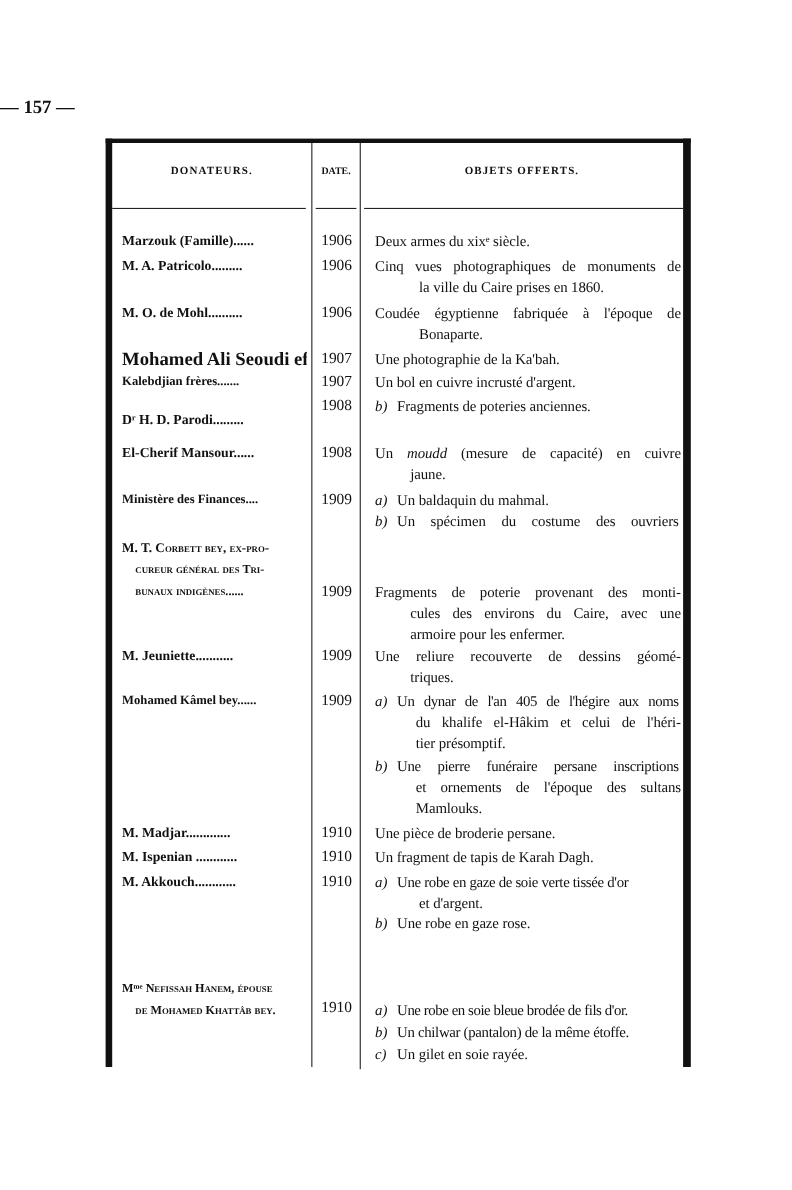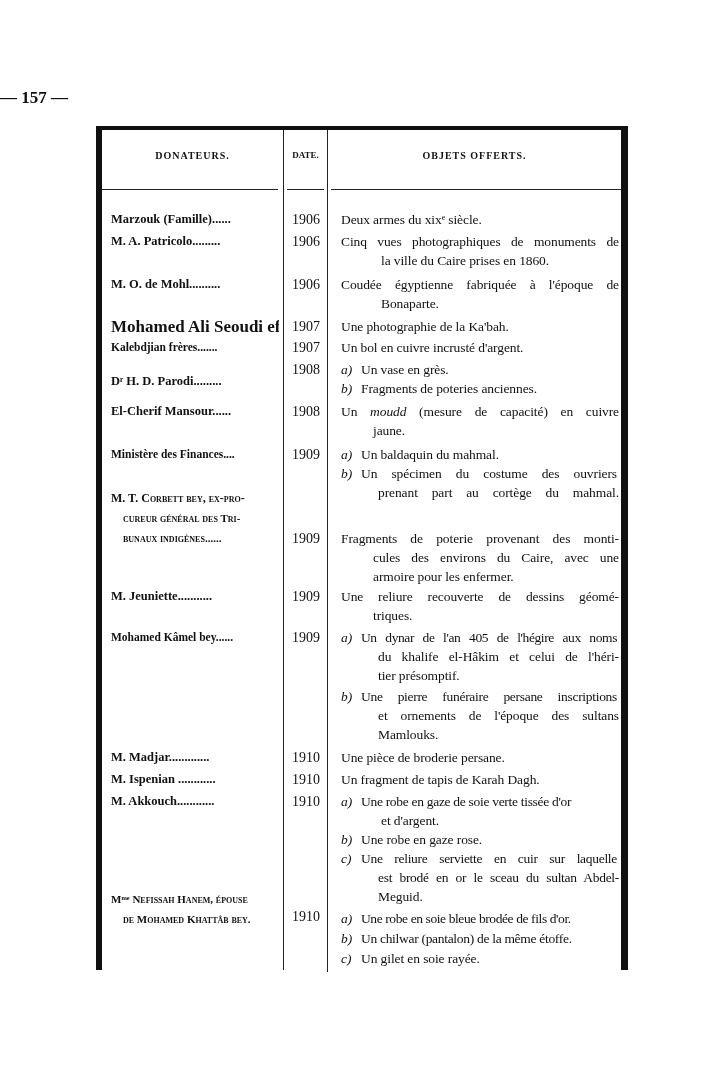--- a/index.html
+++ b/index.html
@@ -85,41 +85,40 @@
     <div class="date" style="top:338px;">1907</div>
     <div class="obj" style="top:338px;">
       <span>Un bol en cuivre incrusté d'argent.</span>
     </div>
   </div>
 
   <div>
     <div class="donor" style="top:372px;">Dʳ H. D. Parodi.........</div>
     <div class="date" style="top:360px;">1908</div>
     <div class="obj" style="top:360px;">
-      <div><span class="lab">a)</span><span>Un vase en grès.</span></div>
       <div><span class="lab">b)</span><span>Fragments de poteries anciennes.</span></div>
     </div>
   </div>
 
   <div>
     <div class="donor" style="top:402px;">El-Cherif Mansour......</div>
     <div class="date" style="top:402px;">1908</div>
     <div class="obj" style="top:402px;">
       <span style="display:block;text-align-last:justify;"><span>Un </span><i>moudd</i><span> (mesure de capacité) en cuivre</span></span>
       <span class="cont" style="padding-left:32px;">jaune.</span>
     </div>
   </div>
 
   <div>
     <div class="donor" style="top:445px;font-size:11.5px;">Ministère des Finances....</div>
     <div class="date" style="top:445px;">1909</div>
     <div class="obj" style="top:445px;">
       <div><span class="lab">a)</span><span>Un baldaquin du mahmal.</span></div>
       <div style="text-align:justify;"><span class="lab">b)</span><span style="display:inline-block;width:256px;text-align:justify;text-align-last:justify;">Un spécimen du costume des ouvriers</span>
-        <span class="sub-cont" style="padding-left:37px;text-align-last:justify;">prenant part au cortège du mahmal.</span></div>
+        </div>
     </div>
   </div>
 
   <div>
     <div class="donor-multi" style="top:488px;">
       <div style="font-size:12px;">M. T. Corbett bey, ex-pro-</div>
       <div class="ind">cureur général des Tri-</div>
       <div class="ind">bunaux indigènes......</div>
     </div>
     <div class="date" style="top:529px;">1909</div>
@@ -176,25 +175,20 @@
     <div class="donor" style="top:792px;">M. Akkouch............</div>
     <div class="date" style="top:792px;">1910</div>
     <div class="obj" style="top:792px;font-family:Liberation Serif, serif;">
       <div>
         <span class="lab">a)</span><span style="letter-spacing:-0.3px;">Une robe en gaze de soie verte tissée d'or</span>
         <span class="sub-cont" style="padding-left:40px;">et d'argent.</span>
       </div>
       <div>
         <span class="lab">b)</span><span>Une robe en gaze rose.</span>
       </div>
-      <div>
-        <span class="lab">c)</span><span style="display:inline-block;width:256px;text-align-last:justify;letter-spacing:-0.3px;">Une reliure serviette en cuir sur laquelle</span>
-        <span class="sub-cont" style="text-align-last:justify;letter-spacing:-0.3px;">est brodé en or le sceau du sultan Abdel-</span>
-        <span class="sub-cont">Meguid.</span>
-      </div>
     </div>
   </div>
 
   <div>
     <div class="donor-multi" style="top:889px;font-size:11px;">
       <div>Mᵐᵉ Nefissah Hanem, épouse</div>
       <div class="ind">de Mohamed Khattâb bey.</div>
     </div>
     <div class="date" style="top:907px;">1910</div>
     <div class="obj" style="top:909px;line-height:20px;">

